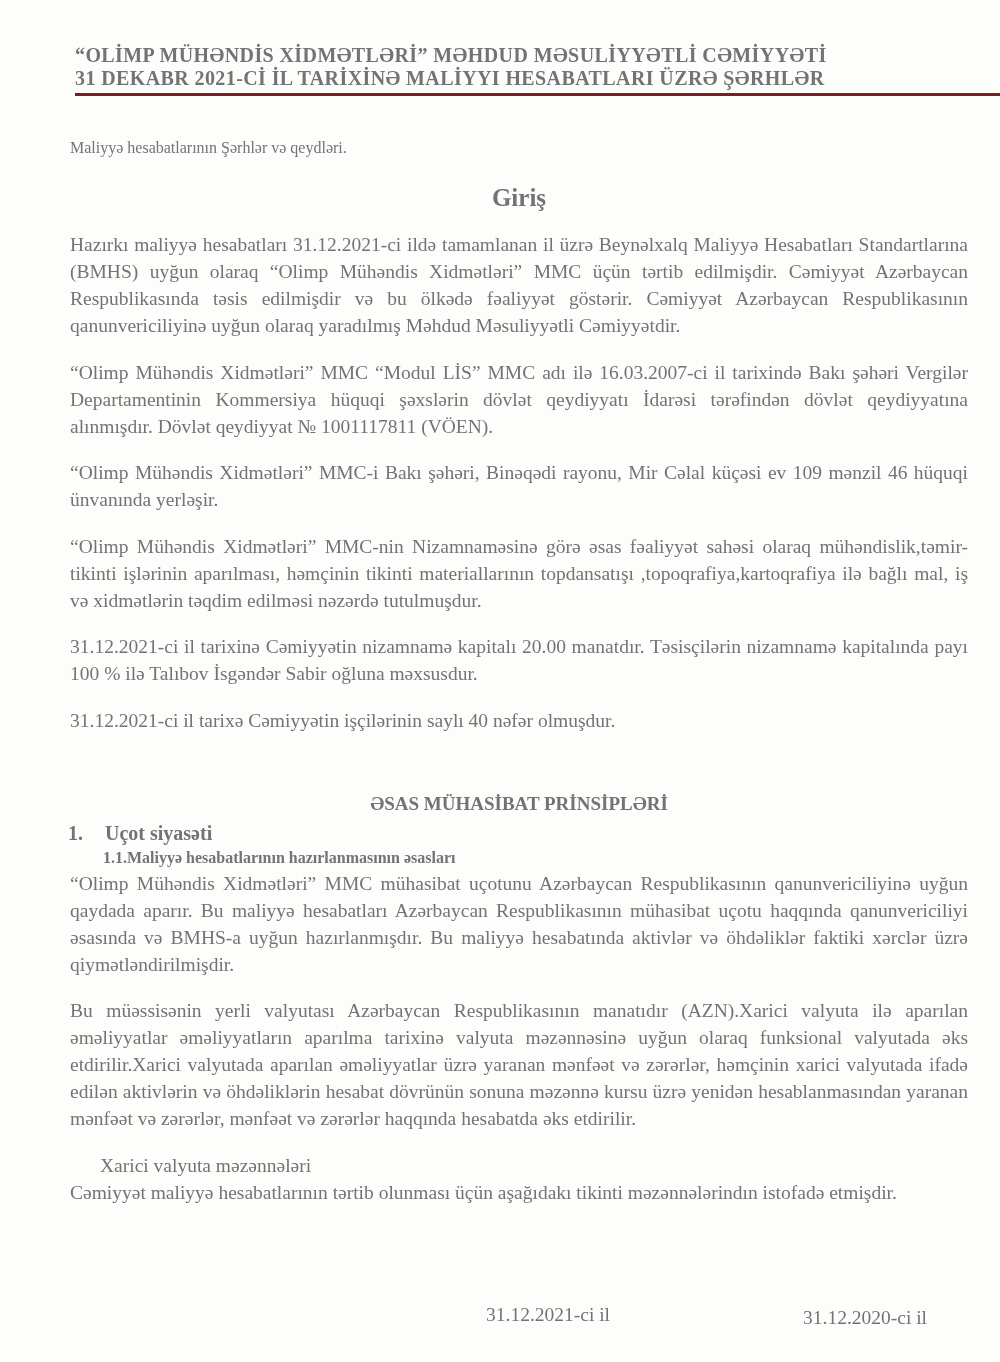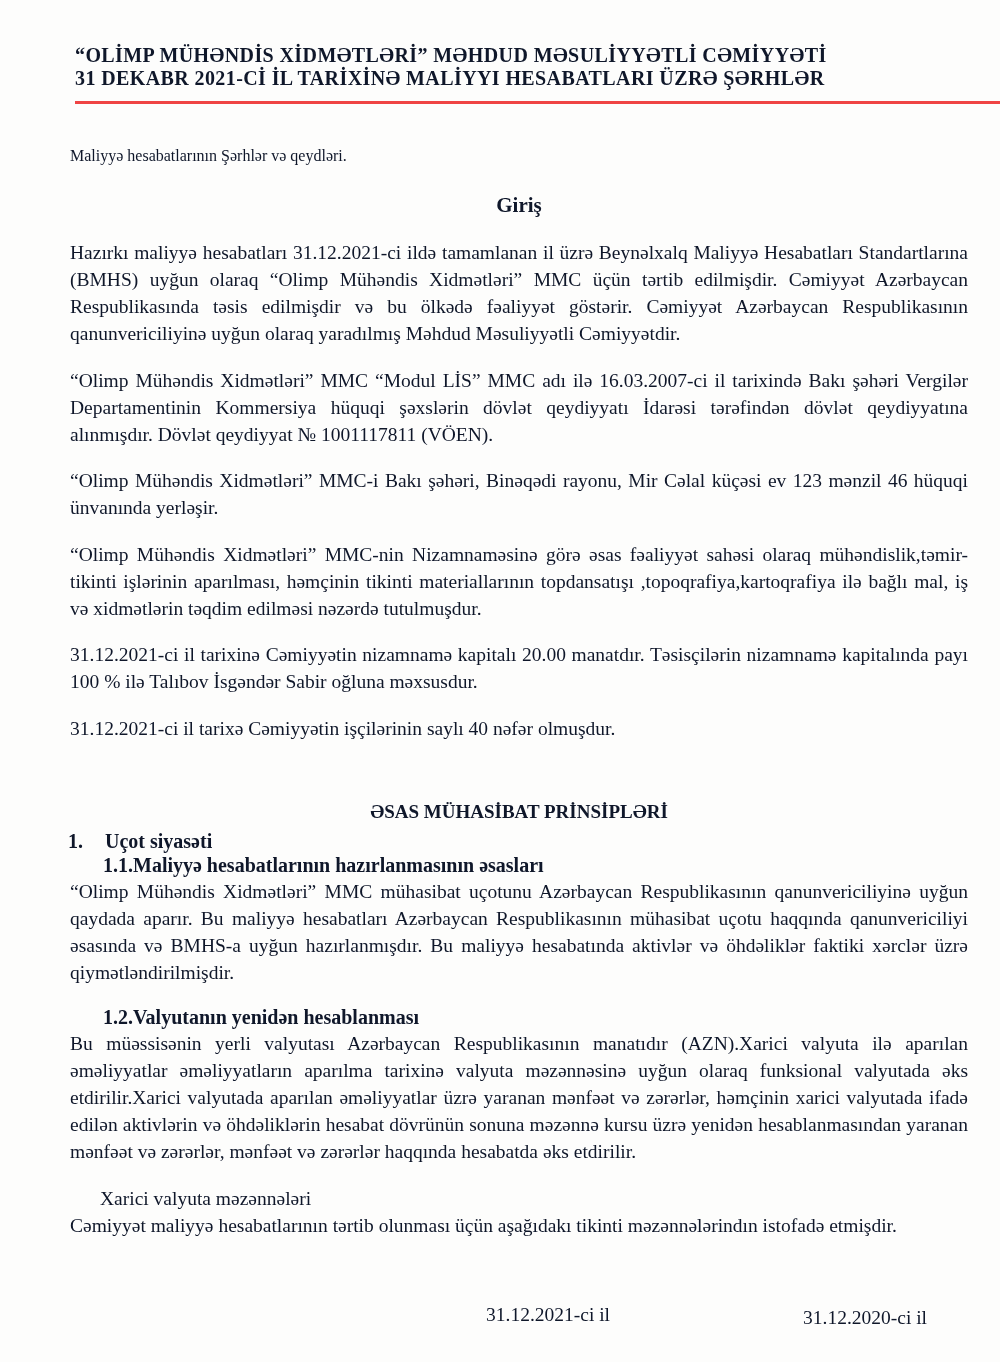--- a/index.html
+++ b/index.html
@@ -10,45 +10,45 @@
     background: #fdfdfc;
     overflow: hidden;
   }
   .page {
     position: relative;
     width: 1000px;
     height: 1362px;
     box-sizing: border-box;
     padding: 44px 32px 0 70px;
     font-family: "Liberation Serif", "DejaVu Serif", serif;
-    color: #0f172a;
+    color: #737373;
     font-size: 19.5px;
     line-height: 27px;
   }
   .doc-header {
     font-weight: bold;
     font-size: 20px;
     line-height: 22px;
     letter-spacing: 0.4px;
     margin-left: 5px;
   }
   .doc-header .line1 { padding-bottom: 1px; }
   .doc-header .rule-wrap {
     margin-right: -32px;            
-    border-bottom: 3px solid #ef4444;
-    padding-bottom: 12px;
+    border-bottom: 3px solid #7f1d1d;
+    padding-bottom: 4px;
   }
   .subtitle {
     margin-top: 38px;
     font-size: 16px;
   }
   .center-heading {
     text-align: center;
     font-weight: bold;
-    font-size: 21px;
+    font-size: 25px;
     margin-top: 23px;
   }
   .para {
     margin-top: 19px;
     text-align: justify;
   }
   .para.first { margin-top: 20px; }
   .principles-heading {
     text-align: center;
     font-weight: bold;
@@ -58,21 +58,21 @@
   .sec-row {
     font-weight: bold;
     font-size: 20px;
     line-height: 24px;
     margin-top: 4px;
     display: flex;
   }
   .sec-row .sec-num { width: 37px; margin-left: -2px; }
   .sub-heading {
     font-weight: bold;
-    font-size: 20px;
+    font-size: 16px;
     line-height: 25px;
     padding-left: 33px;
   }
   .flush-para {
     margin-top: 0;
     text-align: justify;
   }
   .fx-label {
     padding-left: 30px;
   }
@@ -91,36 +91,35 @@
       <span>31 DEKABR 2021-Cİ İL TARİXİNƏ MALİYYI HESABATLARI ÜZRƏ ŞƏRHLƏR</span>
     </div>
   </div>
 
   <div class="subtitle">Maliyyə hesabatlarının Şərhlər və qeydləri.</div>
 
   <div class="center-heading">Giriş</div>
 
   <p class="para first">Hazırkı maliyyə hesabatları 31.12.2021-ci ildə tamamlanan il üzrə Beynəlxalq Maliyyə Hesabatları Standartlarına (BMHS) uyğun olaraq “Olimp Mühəndis Xidmətləri” MMC üçün tərtib edilmişdir. Cəmiyyət Azərbaycan Respublikasında təsis edilmişdir və bu ölkədə fəaliyyət göstərir. Cəmiyyət Azərbaycan Respublikasının qanunvericiliyinə uyğun olaraq yaradılmış Məhdud Məsuliyyətli Cəmiyyətdir.</p>
   <p class="para">“Olimp Mühəndis Xidmətləri” MMC “Modul LİS” MMC adı ilə 16.03.2007-ci il tarixində Bakı şəhəri Vergilər Departamentinin Kommersiya hüquqi şəxslərin dövlət qeydiyyatı İdarəsi tərəfindən dövlət qeydiyyatına alınmışdır. Dövlət qeydiyyat № 1001117811 (VÖEN).</p>
-  <p class="para">“Olimp Mühəndis Xidmətləri” MMC-i Bakı şəhəri, Binəqədi rayonu, Mir Cəlal küçəsi ev 123 mənzil 46  hüquqi ünvanında yerləşir.</p>
+  <p class="para">“Olimp Mühəndis Xidmətləri” MMC-i Bakı şəhəri, Binəqədi rayonu, Mir Cəlal küçəsi ev 109 mənzil 46  hüquqi ünvanında yerləşir.</p>
   <p class="para">“Olimp Mühəndis Xidmətləri” MMC-nin Nizamnaməsinə görə əsas fəaliyyət sahəsi olaraq mühəndislik,təmir-tikinti işlərinin aparılması, həmçinin tikinti materiallarının topdansatışı ,topoqrafiya,kartoqrafiya ilə bağlı mal, iş və xidmətlərin təqdim edilməsi nəzərdə tutulmuşdur.</p>
   <p class="para">31.12.2021-ci il tarixinə Cəmiyyətin nizamnamə kapitalı 20.00 manatdır. Təsisçilərin nizamnamə kapitalında payı 100 % ilə Talıbov İsgəndər Sabir oğluna məxsusdur.</p>
   <p class="para">31.12.2021-ci il tarixə Cəmiyyətin işçilərinin saylı 40 nəfər olmuşdur.</p>
 
   <div class="principles-heading">ƏSAS MÜHASİBAT PRİNSİPLƏRİ</div>
 
   <div class="sec-row">
     <span class="sec-num">1.</span>
     <span>Uçot siyasəti</span>
   </div>
 
   <div class="sub-heading">1.1.Maliyyə hesabatlarının hazırlanmasının əsasları</div>
   <p class="flush-para">“Olimp Mühəndis Xidmətləri” MMC mühasibat uçotunu Azərbaycan Respublikasının qanunvericiliyinə uyğun qaydada aparır. Bu maliyyə hesabatları Azərbaycan Respublikasının mühasibat uçotu haqqında qanunvericiliyi əsasında və BMHS-a uyğun hazırlanmışdır. Bu maliyyə hesabatında aktivlər və öhdəliklər faktiki xərclər üzrə qiymətləndirilmişdir.</p>
 
-  <div class="sub-heading">1.2.Valyutanın yenidən hesablanması</div>
   <p class="flush-para">Bu müəssisənin yerli valyutası Azərbaycan Respublikasının manatıdır (AZN).Xarici valyuta ilə aparılan əməliyyatlar əməliyyatların aparılma tarixinə valyuta məzənnəsinə uyğun olaraq funksional valyutada əks etdirilir.Xarici valyutada aparılan əməliyyatlar üzrə yaranan mənfəət və zərərlər, həmçinin xarici valyutada ifadə edilən aktivlərin və öhdəliklərin hesabat dövrünün sonuna məzənnə kursu üzrə yenidən hesablanmasından yaranan mənfəət və zərərlər, mənfəət və zərərlər haqqında hesabatda əks etdirilir.</p>
 
   <div class="fx-label">Xarici valyuta məzənnələri</div>
   <p class="flush-para">Cəmiyyət maliyyə hesabatlarının tərtib olunması üçün aşağıdakı tikinti məzənnələrindın istofadə etmişdir.</p>
 
   <div class="footer-dates">
     <span class="d1">31.12.2021-ci il</span>
     <span class="d2">31.12.2020-ci il</span>
   </div>
 

